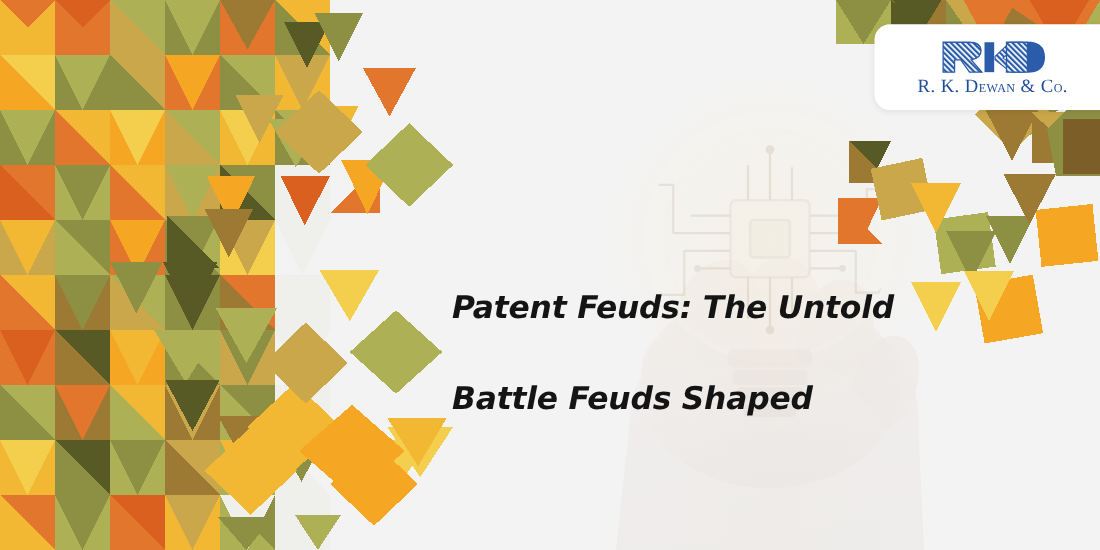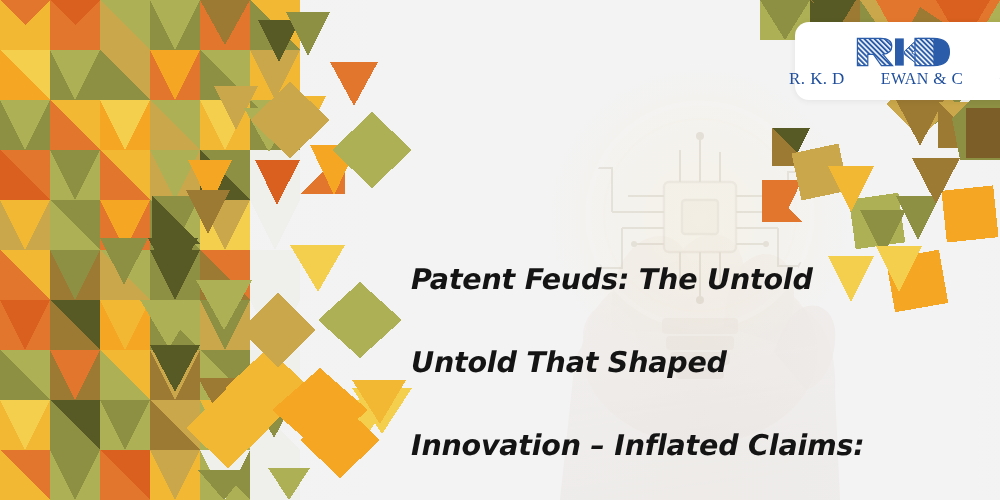--- a/index.html
+++ b/index.html
@@ -43,21 +43,21 @@
   }
   .logo-mark{width:96px;height:32px;display:block;}
   .logo-word{
     font-family:"Liberation Serif","DejaVu Serif",serif;
     color:#1f4e9c;
     font-size:17px;
     letter-spacing:0.4px;
     white-space:nowrap;
     line-height:1;
   }
-  .logo-word .sc{font-size:16px;margin-left:36px;}
+  .logo-word .sc{font-size:11px;}
 </style>
 </head>
 <body>
 
 <div class="banner">
 
   <div class="photo-layer">
     <svg class="photo-svg" viewBox="0 0 1000 500" preserveAspectRatio="none">
       <defs>
         <radialGradient id="glow" cx="50%" cy="50%" r="50%">
@@ -363,22 +363,21 @@
         <polygon points="912,158 960,158 936,204" fill="#9c7a33"></polygon>
         <polygon points="876,246 922,246 899,292" fill="#f4cf4e"></polygon>
         <polygon points="828,256 874,256 851,302" fill="#f4cf4e"></polygon>
         <polygon points="946,152 994,152 970,198" fill="#c9a74a" opacity="0"></polygon>
       </g>
     </g>
   </svg>
 
   <h1 class="headline">
     <span class="ln">Patent Feuds: The Untold</span>
-    <span class="ln">Untold That Shaped</span>
-    <span class="ln">Innovation – Inflated Claims:</span>
+    <span class="ln">Battle Feuds Shaped</span>
     
   </h1>
 
   <div class="logo-card">
     <svg class="logo-mark" viewBox="0 0 240 80">
       <defs>
         <pattern id="stripes" width="9" height="9" patternUnits="userSpaceOnUse" patternTransform="rotate(-45)">
           <rect width="9" height="9" fill="#ffffff"></rect>
           <rect width="5" height="9" fill="#2a5caa"></rect>
         </pattern>

